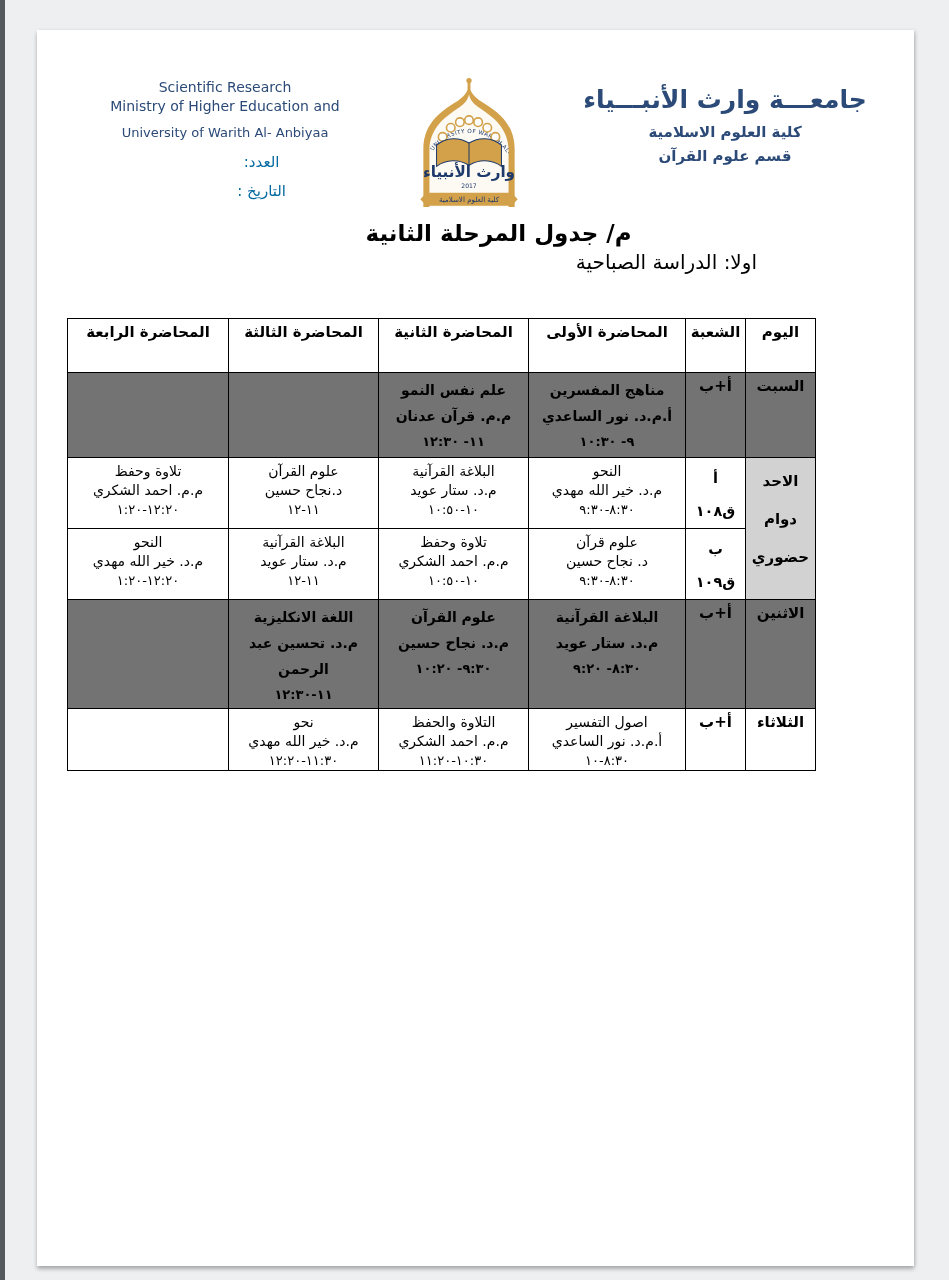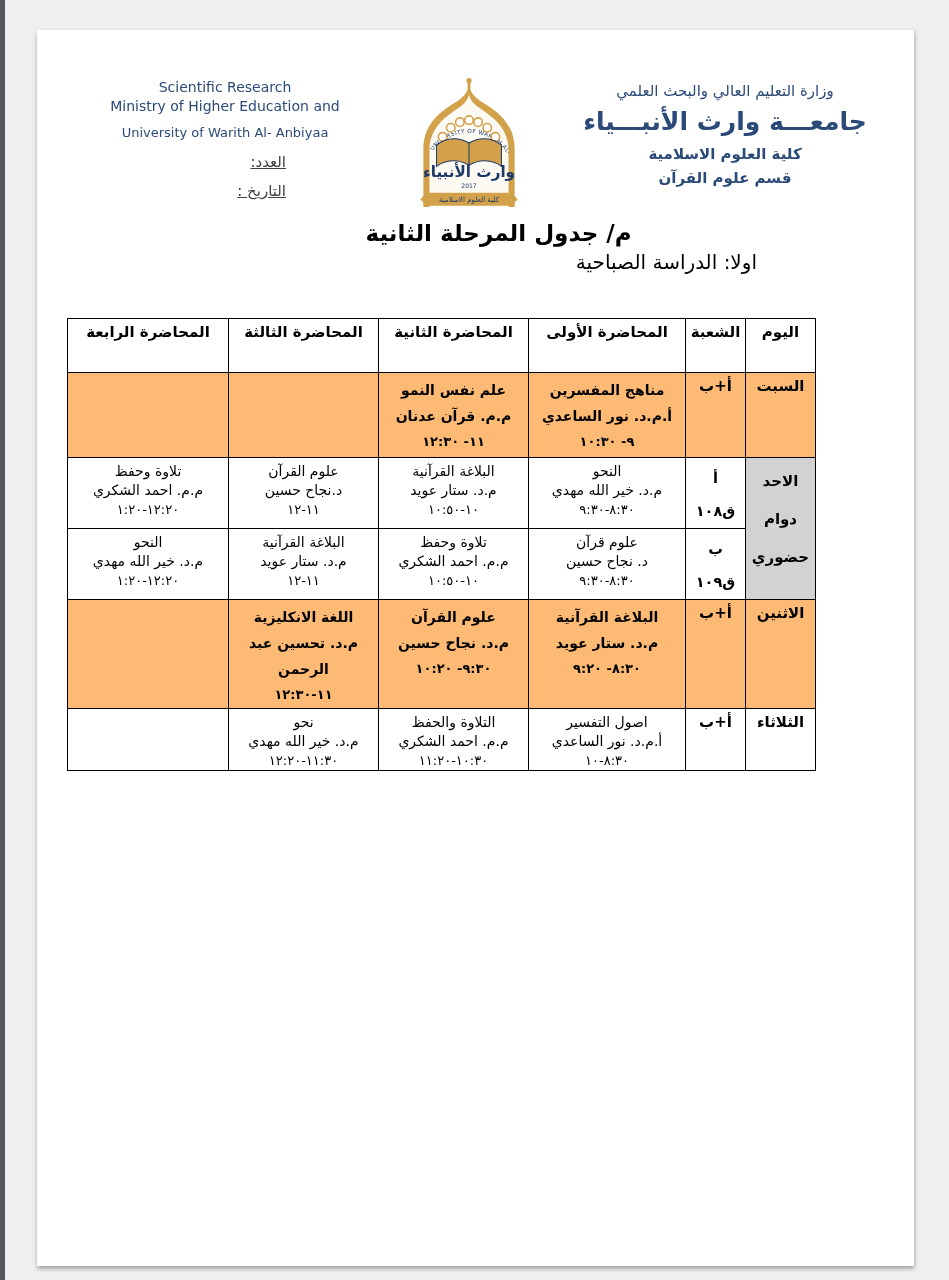--- a/index.html
+++ b/index.html
@@ -9,39 +9,39 @@
   }
   .scan-edge{position:absolute;left:0;top:0;width:5px;height:1280px;background:#55585c;}
   .page{
     position:absolute;left:37px;top:30px;width:877px;height:1236px;background:#ffffff;
     box-shadow:0 3px 4px rgba(0,0,0,.28),2px 0 3px rgba(0,0,0,.08);
   }
   
   .hdr-en{position:absolute;left:28px;top:48px;width:320px;text-align:center;color:#2b4a77;}
   .hdr-en .min{font-size:14px;line-height:19px;}
   .hdr-en .uni{font-size:13px;line-height:26px;margin-top:4px;}
-  .hdr-meta{position:absolute;right:628px;top:118px;text-align:right;direction:rtl;color:#404040;font-size:15px;line-height:29px;text-decoration:underline;}
+  .hdr-meta{position:absolute;right:628px;top:118px;text-align:center;direction:rtl;color:#0369a1;font-size:15px;line-height:29px;}
   .hdr-ar{position:absolute;right:24px;top:50px;width:330px;text-align:center;direction:rtl;color:#2b4a77;}
   .hdr-ar .l1{font-size:15px;line-height:22px;}
   .hdr-ar .l2{font-size:25px;line-height:40px;font-weight:600;}
   .hdr-ar .l3{font-size:15px;line-height:24px;font-weight:600;}
   .hdr-ar .l4{font-size:15px;line-height:24px;font-weight:600;}
   .hdr-logo{position:absolute;left:361px;top:43px;width:142px;height:142px;}
   
   .title{position:absolute;top:190px;left:60px;right:14px;text-align:center;direction:rtl;
          font-size:23px;font-weight:bold;color:#000;}
   .subtitle{position:absolute;top:220px;right:157px;direction:rtl;font-size:20px;color:#000;}
   
   .tablewrap{position:absolute;left:30px;top:288px;}
   table{border-collapse:collapse;table-layout:fixed;width:748px;direction:rtl;}
   td,th{border:1.6px solid #000;vertical-align:top;text-align:center;padding:4px 2px 0;overflow:hidden;}
   th{font-size:15px;font-weight:bold;}
   tr.rh-head{height:54px;} tr.rh-85{height:85px;} tr.rh-61{height:61px;}
   tr.rh-62{height:62px;} tr.rh-84{height:84px;}
-  tr.gray td{background:#fdba74;}
+  tr.gray td{background:#737373;}
   td.graycell{background:#d2d2d2;}
   tr.boldrow td{font-weight:bold;}
   td.day,td.sec{font-weight:bold;font-size:15px;}
   .lec div{font-size:14px;line-height:19px;}
   tr.tall .lec div{line-height:26px;}
   .lec .time{font-size:13px;}
   td.day .dayline{line-height:38px;font-size:15px;}
   td.sec .secline{line-height:33px;font-size:14.5px;}
 </style>
 </head>
@@ -84,21 +84,20 @@
       <path d="M38,71 C48,63 60,63 70,69 C80,63 92,63 102,71 L102,92 C92,85 80,85 70,91 C60,85 48,85 38,92 Z" fill="#d2a14a" stroke="#1e3a6b" stroke-width="1"></path>
       <line x1="70" y1="69" x2="70" y2="91" stroke="#1e3a6b" stroke-width="1"></line>
       <text x="70" y="103" text-anchor="middle" font-size="15" font-weight="bold" fill="#1e3a6b" font-family="DejaVu Sans, sans-serif">وارث الأنبياء</text>
       <text x="70" y="113" text-anchor="middle" font-size="6" fill="#1e3a6b" font-family="DejaVu Sans, sans-serif">2017</text>
       <polygon points="28,118 112,118 118,124.5 112,131 28,131 22,124.5" fill="#d2a14a"></polygon>
       <text x="70" y="127" text-anchor="middle" font-size="7" fill="#1e3a6b" font-family="DejaVu Sans, sans-serif">كلية العلوم الاسلامية</text>
     </svg>
   </div>
 
   <div class="hdr-ar">
-    <div class="l1">وزارة التعليم العالي والبحث العلمي</div>
     <div class="l2">جامعـــة وارث الأنبـــياء</div>
     <div class="l3">كلية العلوم الاسلامية</div>
     <div class="l4">قسم علوم القرآن</div>
   </div>
 
   <div class="title">م/ جدول المرحلة الثانية</div>
   <div class="subtitle">اولا: الدراسة الصباحية</div>
 
   <div class="tablewrap">
     <table>

